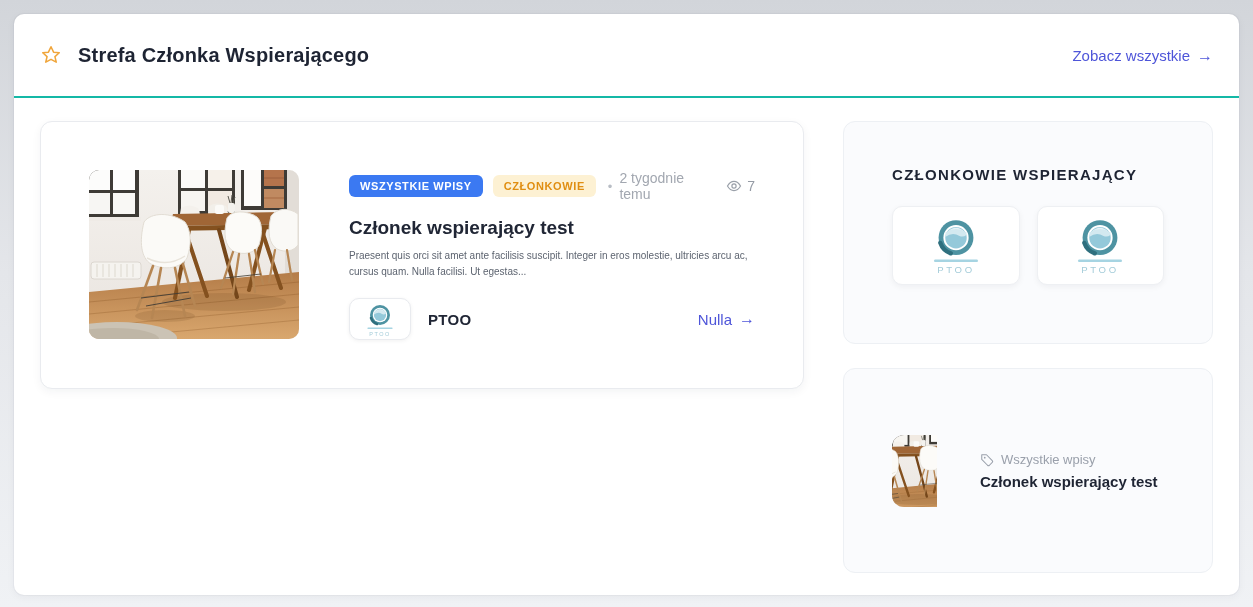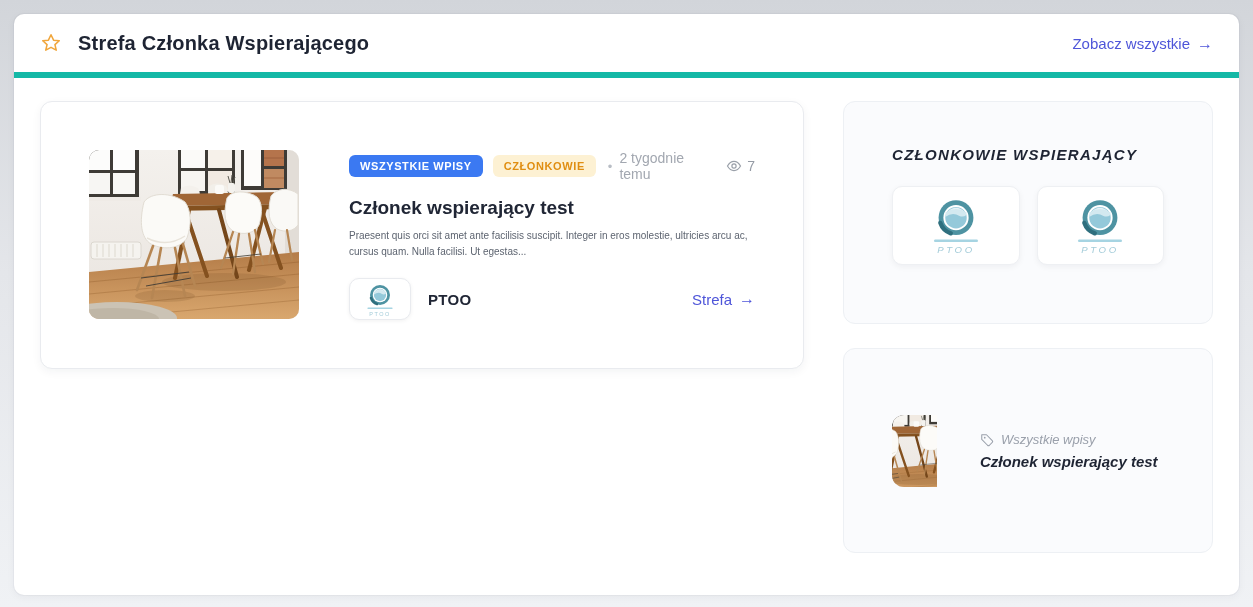--- a/index.html
+++ b/index.html
@@ -6,21 +6,21 @@
   html,body { width:1253px; height:607px; overflow:hidden;
     font-family:"Liberation Sans", sans-serif;
     background:linear-gradient(180deg,#d2d5da 0%,#e4e6ea 45%,#f0f2f5 100%); }
 
   .main-panel { position:absolute; left:14px; top:14px; width:1225px; height:581px;
     background:#ffffff; border-radius:10px;
     box-shadow:0 0 0 1px rgba(30,35,50,.03), 0 2px 8px rgba(30,35,50,.05); }
 
   
   .panel-header { display:flex; align-items:center; gap:16px; padding:0 26px;
-    height:64px; border-bottom:6px solid #14b8a6; }
+    height:84px; border-bottom:2px solid #14b8a6; }
   .page-title { font-size:20px; font-weight:700; color:#1e2433; letter-spacing:.2px; }
   .see-all { margin-left:auto; display:flex; align-items:flex-end; gap:7px;
     color:#4e55d9; font-size:15px; font-weight:500; cursor:pointer; }
   .arrow { font-size:16px; line-height:1; }
 
   
   .content { display:flex; gap:39px; padding:23px 26px 0; }
 
   
   .post-card { width:778px; height:268px; background:#fff; border:1px solid #e9ebef;
@@ -46,21 +46,21 @@
   .avatar { width:62px; height:42px; border:1px solid #e9ebef; border-radius:10px; background:#fff;
     display:flex; align-items:center; justify-content:center;
     box-shadow:0 1px 4px rgba(0,0,0,.06); }
   .avatar svg { width:32px; height:35px; }
   .author-name { font-size:15px; font-weight:700; color:#202635; letter-spacing:.3px; }
   .read-more { margin-left:auto; display:flex; align-items:center; gap:7px;
     color:#4e55d9; font-size:15px; font-weight:500; cursor:pointer; }
 
   
   .sidebar { width:370px; display:flex; flex-direction:column; gap:24px; }
-  .side-panel { background:#fafbfd; border:1px solid #edf0f4; border-radius:12px; padding:44px 48px;font-style:italic; }
+  .side-panel { background:#fafbfd; border:1px solid #edf0f4; border-radius:12px; padding:44px 48px; }
   .side-panel.members { height:223px; }
   .side-panel.recent { height:205px; }
   .side-title { font-size:15px; font-weight:700; letter-spacing:1.3px; color:#1e2433; }
 
   .member-cards { display:flex; gap:17px; margin-top:23px; }
   .member-card { width:128px; height:79px; background:#fff; border:1px solid #eef0f3;
     border-radius:10px; box-shadow:0 2px 6px rgba(20,25,45,.05);
     display:flex; align-items:center; justify-content:center; cursor:pointer; }
   .member-card svg { width:56px; height:61px; }
 
@@ -241,21 +241,21 @@
         <div class="post-title">Członek wspierający test</div>
         <div class="post-excerpt">Praesent quis orci sit amet ante facilisis suscipit. Integer in eros molestie, ultricies arcu ac, cursus quam. Nulla facilisi. Ut egestas...</div>
         <div class="author-row">
           <div class="avatar">
             <svg viewBox="0 0 64 70">
                 <use href="#ptoo-logo"></use>
               </svg>
           </div>
           <div class="author-name">PTOO</div>
           <div class="read-more">
-            <span>Strefa</span>
+            <span>Nulla</span>
             <span class="arrow">→</span>
           </div>
         </div>
       </div>
     </div>
 
     <div class="sidebar">
 
       <div class="side-panel members">
         <div class="side-title">CZŁONKOWIE WSPIERAJĄCY</div>

